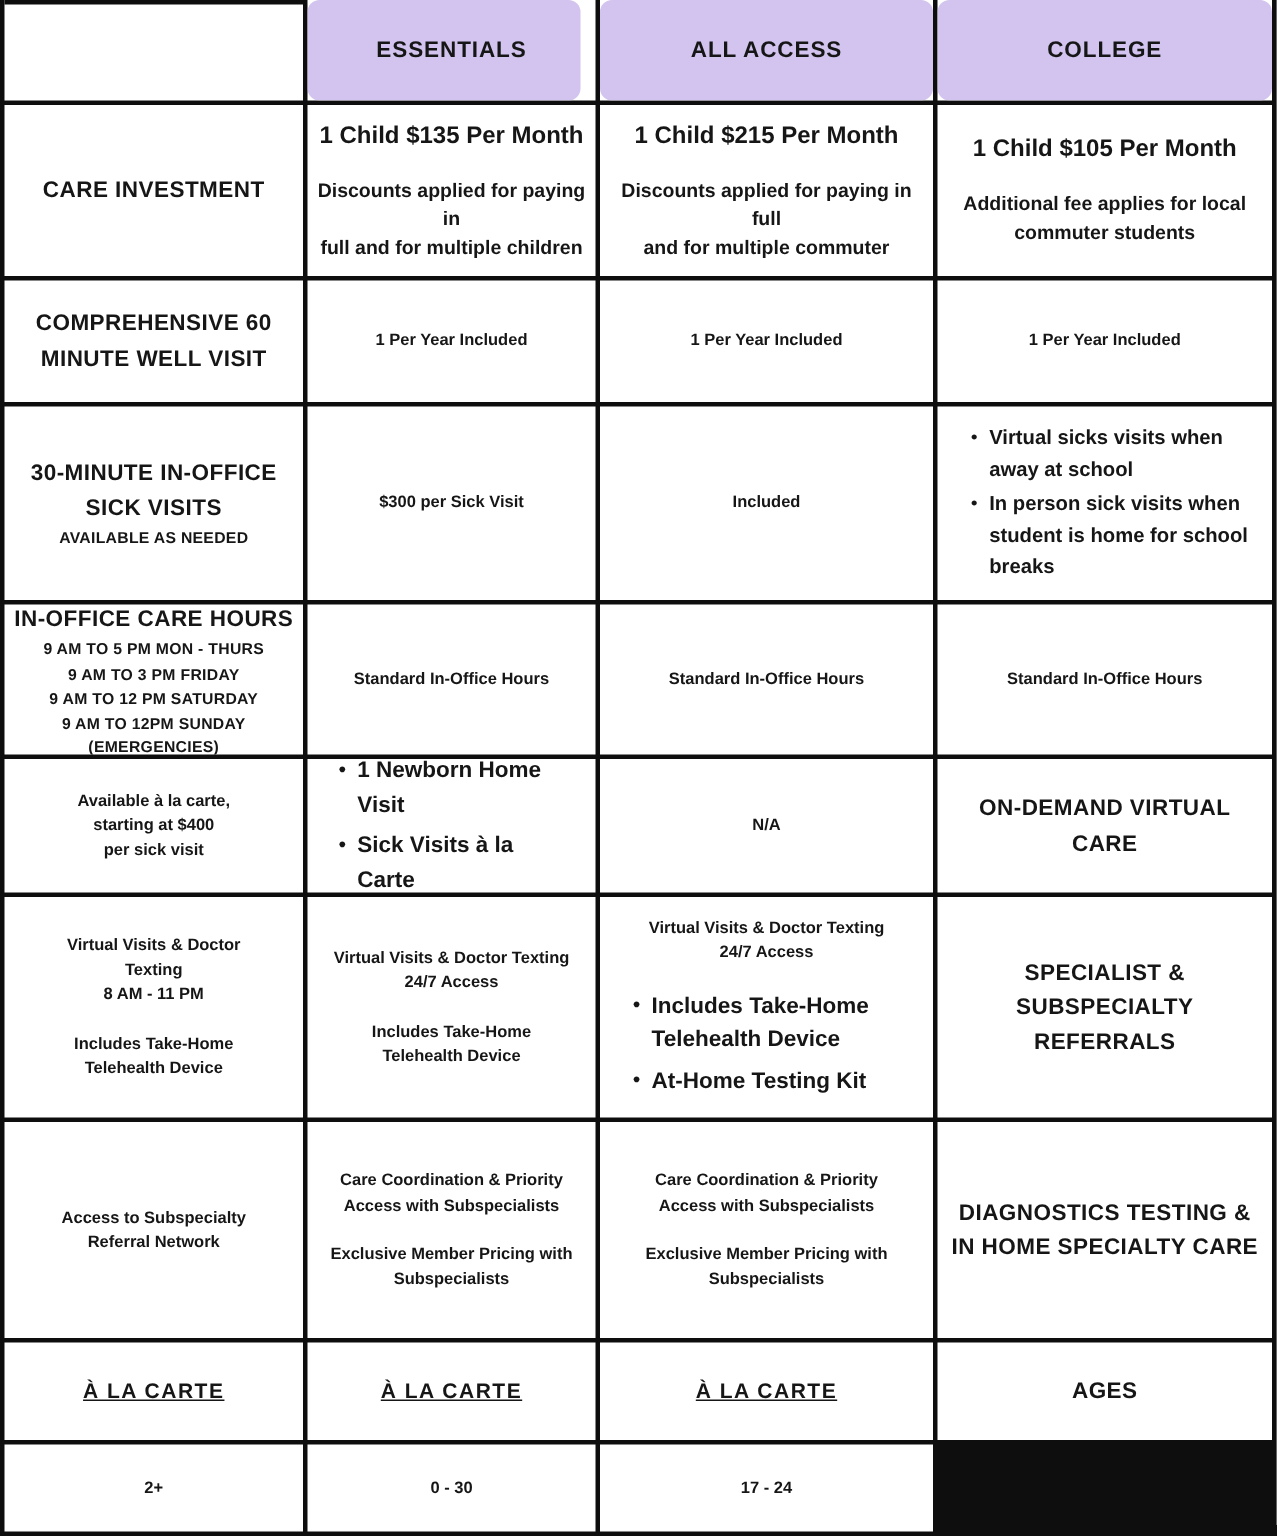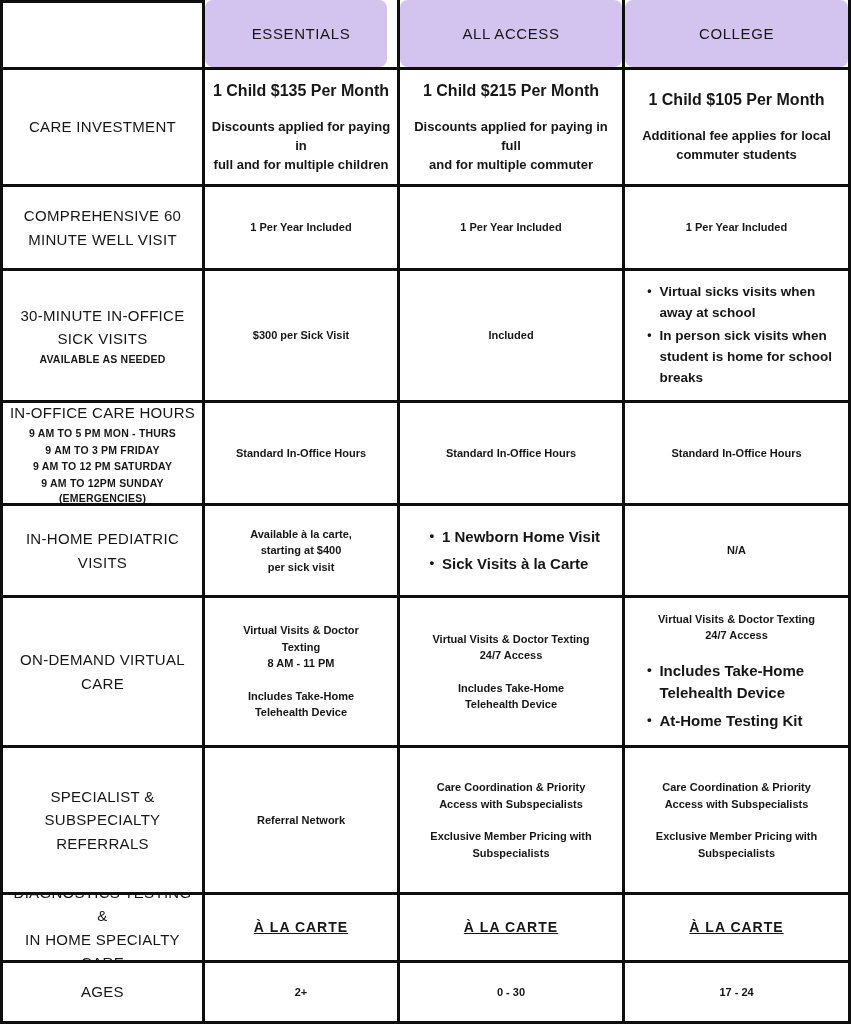--- a/index.html
+++ b/index.html
@@ -19,22 +19,22 @@
     display:flex;flex-direction:column;
     align-items:center;justify-content:center;
     text-align:center;overflow:hidden;
     box-sizing:border-box;
     padding:4px 6px;
   }
   .corner{border-top:3px solid #0e0e0e;}
   .hdr{position:relative;padding:0;}
   .hdr-fill{position:absolute;inset:0;background:#d2c4ef;border-radius:8px;}
   .hdr.essentials .hdr-fill{right:10px;}
-  .hdr-label{position:relative;font-weight:normal;font-size:15px;letter-spacing:.6px;}
-  .lbl{font-weight:normal;font-size:15px;line-height:1.55;letter-spacing:.3px;}
+  .hdr-label{position:relative;font-weight:bold;font-size:15px;letter-spacing:.6px;}
+  .lbl{font-weight:bold;font-size:15px;line-height:1.55;letter-spacing:.3px;}
   .sub{font-weight:bold;font-size:10.5px;line-height:1.4;letter-spacing:.2px;margin-top:2px;}
   .p{font-weight:bold;}
   .p.lg{font-size:16px;line-height:1.4;}
   .p.md{font-size:11px;line-height:1.5;}
   .p.sm{font-size:13px;line-height:1.45;}
   .p.caps{font-size:14px;line-height:1.4;letter-spacing:1px;text-decoration:underline;}
   .p + .p, .p + .ul, .ul + .p{margin-top:16px;}
   .ul{display:flex;flex-direction:column;font-weight:bold;width:fit-content;max-width:92%;margin-left:auto;margin-right:auto;}
   .ul.md{font-size:15px;line-height:1.5;gap:5px;}
   .ul.sm{font-size:13.5px;line-height:1.55;gap:2px;}
@@ -151,23 +151,20 @@
       <div class="p md">
         <div>Standard In-Office Hours</div>
       </div>
     </div>
     <div class="cell">
       <div class="p md">
         <div>Standard In-Office Hours</div>
       </div>
     </div>
     <div class="cell">
-      <div class="lbl">IN-HOME PEDIATRIC VISITS</div>
-    </div>
-    <div class="cell">
       <div class="p md">
         <div>Available à la carte,</div>
         <div>starting at $400</div>
         <div>per sick visit</div>
       </div>
     </div>
     <div class="cell">
       <div class="ul md">
         <div class="li">
           <span class="bullet">•</span>
@@ -224,20 +221,21 @@
           <span class="txt">At-Home Testing Kit</span>
         </div>
       </div>
     </div>
     <div class="cell">
       <div class="lbl">SPECIALIST &amp;</div>
       <div class="lbl">SUBSPECIALTY REFERRALS</div>
     </div>
     <div class="cell">
       <div class="p md">
+        <div>Access to Subspecialty</div>
         <div>Referral Network</div>
       </div>
     </div>
     <div class="cell">
       <div class="p md">
         <div>Care Coordination &amp; Priority</div>
         <div>Access with  Subspecialists</div>
       </div>
       <div class="p md">
         <div>Exclusive Member Pricing with</div>

